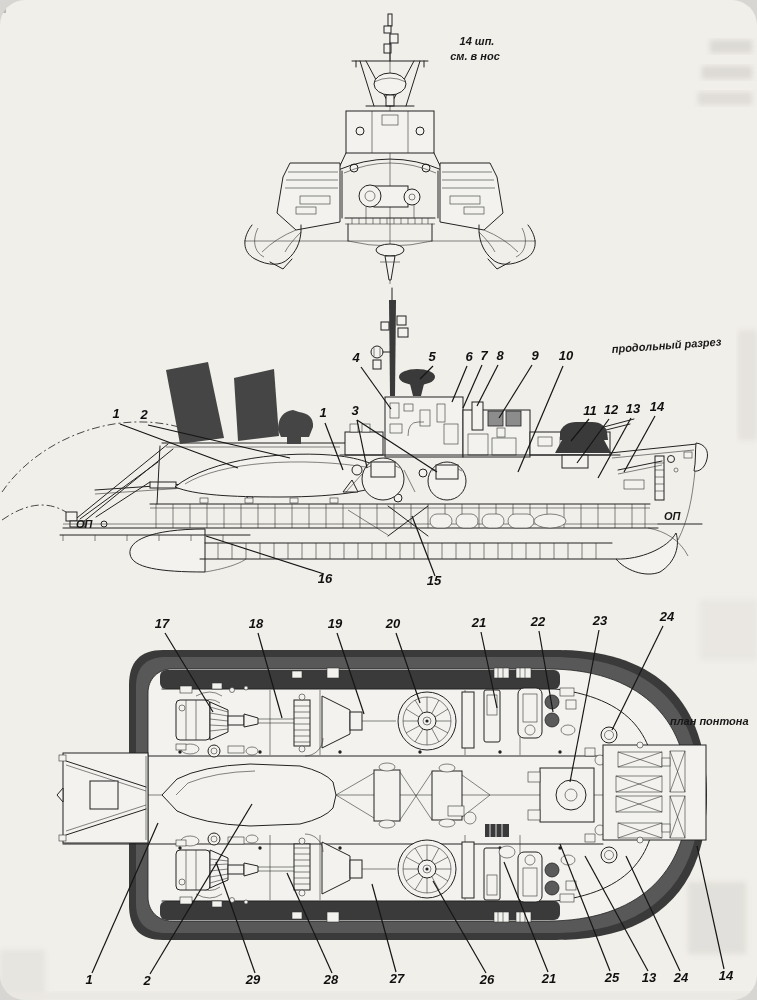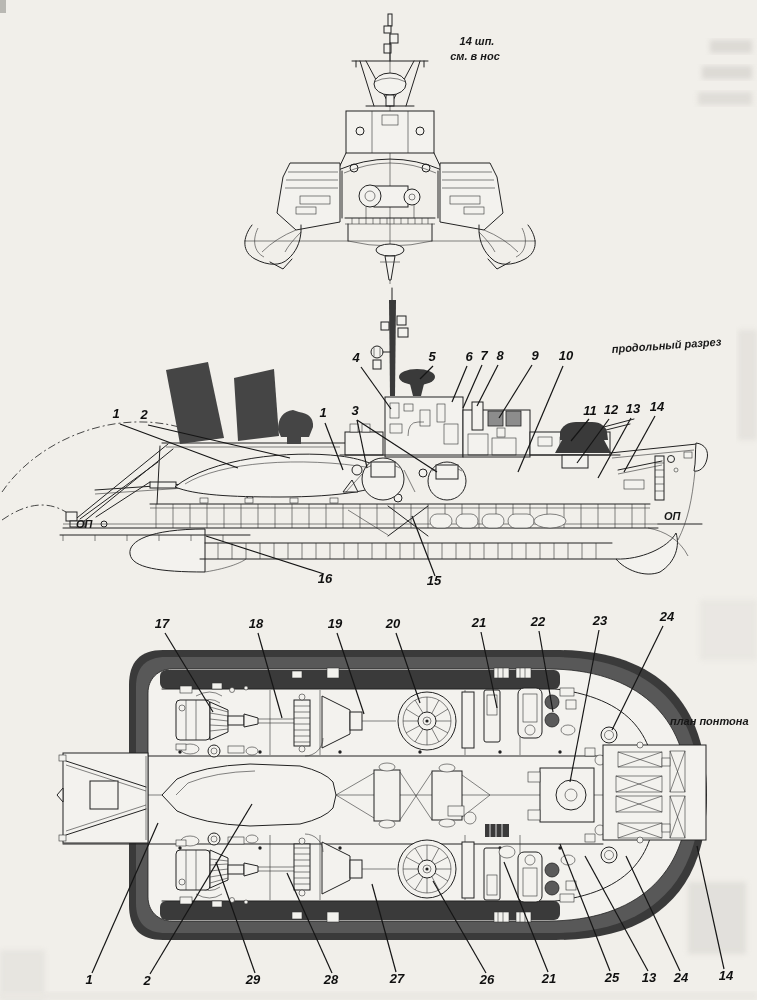--- a/index.html
+++ b/index.html
@@ -1,17 +1,17 @@
 <!DOCTYPE html>
 <html><head>
 <meta charset="utf-8">
 <style>
   html,body{margin:0;padding:0;background:#d8d6d2;}
   .page{position:relative;width:757px;height:1000px;margin:0 auto;background:#f1efea;overflow:hidden;
-        font-family:"Liberation Sans",sans-serif;}
+        font-family:"Liberation Sans",sans-serif;border-radius:25px;}
   svg{position:absolute;left:0;top:0;}
   .ln{stroke:#222;stroke-width:1;fill:none;stroke-linecap:round;}
   .lt{stroke:#333;stroke-width:.6;fill:none;}
   .wh{fill:#f3f2ee;stroke:#222;stroke-width:1;}
   .wt{fill:#f3f2ee;stroke:#333;stroke-width:.6;}
   .dk{fill:#454545;stroke:none;}
   .dk2{fill:#3a3a3a;stroke:none;}
   .gl{fill:#8c8c8c;stroke:#222;stroke-width:.8;}
   .dash{stroke:#333;stroke-width:.9;fill:none;stroke-dasharray:8 3 2 3;}
   .lead{stroke:#151515;stroke-width:1.2;fill:none;}

